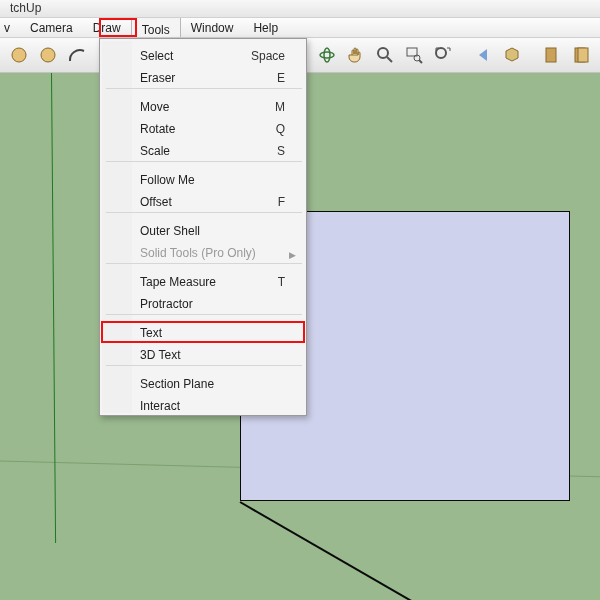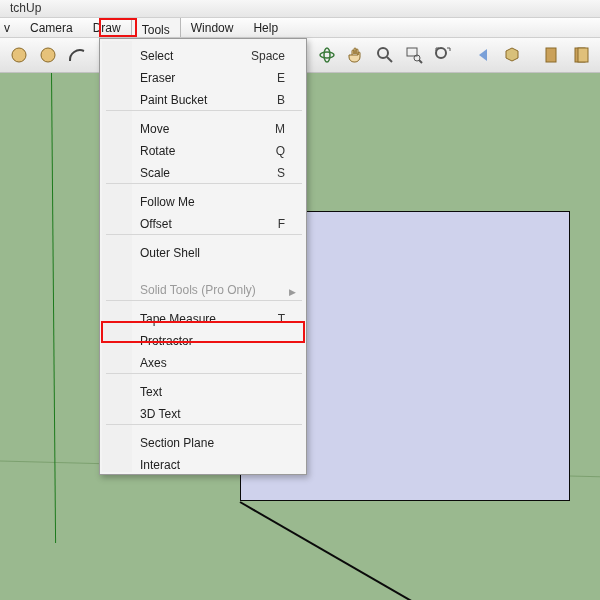--- a/index.html
+++ b/index.html
@@ -146,21 +146,21 @@
     display: flex;
     align-items: flex-end;
     padding: 0 26px 0 8px;
     cursor: default;
   }
   .dropdown .dd-item .shortcut {
     position: absolute;
     right: 19px;
     color: #333;
   }
-  .dropdown .dd-item.disabled { color: #9a9a9a; margin-top: 15px; }
+  .dropdown .dd-item.disabled { color: #9a9a9a; }
   .dropdown .dd-item .sub-arrow {
     position: absolute; right: 8px; font-size: 9px; color: #9a9a9a;
   }
   .dropdown .dd-sep {
     height: 1px;
     margin: 3px 2px 3px -26px;
     background: #d6d6d6;
   }
   .highlight-red-item {
     position: absolute;
@@ -287,24 +287,20 @@
 <div class="dropdown">
   <div class="dd-inner">
     <div class="dd-item">
         <span>Select</span>
         <span class="shortcut">Space</span>
       </div>
     <div class="dd-item">
         <span>Eraser</span>
         <span class="shortcut">E</span>
       </div>
-    <div class="dd-item">
-        <span>Paint Bucket</span>
-        <span class="shortcut">B</span>
-      </div>
     <div class="dd-sep"></div>
     <div class="dd-item">
         <span>Move</span>
         <span class="shortcut">M</span>
       </div>
     <div class="dd-item">
         <span>Rotate</span>
         <span class="shortcut">Q</span>
       </div>
     <div class="dd-item">
@@ -328,23 +324,20 @@
         <span class="sub-arrow">▶</span>
       </div>
     <div class="dd-sep"></div>
     <div class="dd-item">
         <span>Tape Measure</span>
         <span class="shortcut">T</span>
       </div>
     <div class="dd-item">
         <span>Protractor</span>
       </div>
-    <div class="dd-item">
-        <span>Axes</span>
-      </div>
     <div class="dd-sep"></div>
     <div class="dd-item">
         <span>Text</span>
       </div>
     <div class="dd-item">
         <span>3D Text</span>
       </div>
     <div class="dd-sep"></div>
     <div class="dd-item">
         <span>Section Plane</span>

